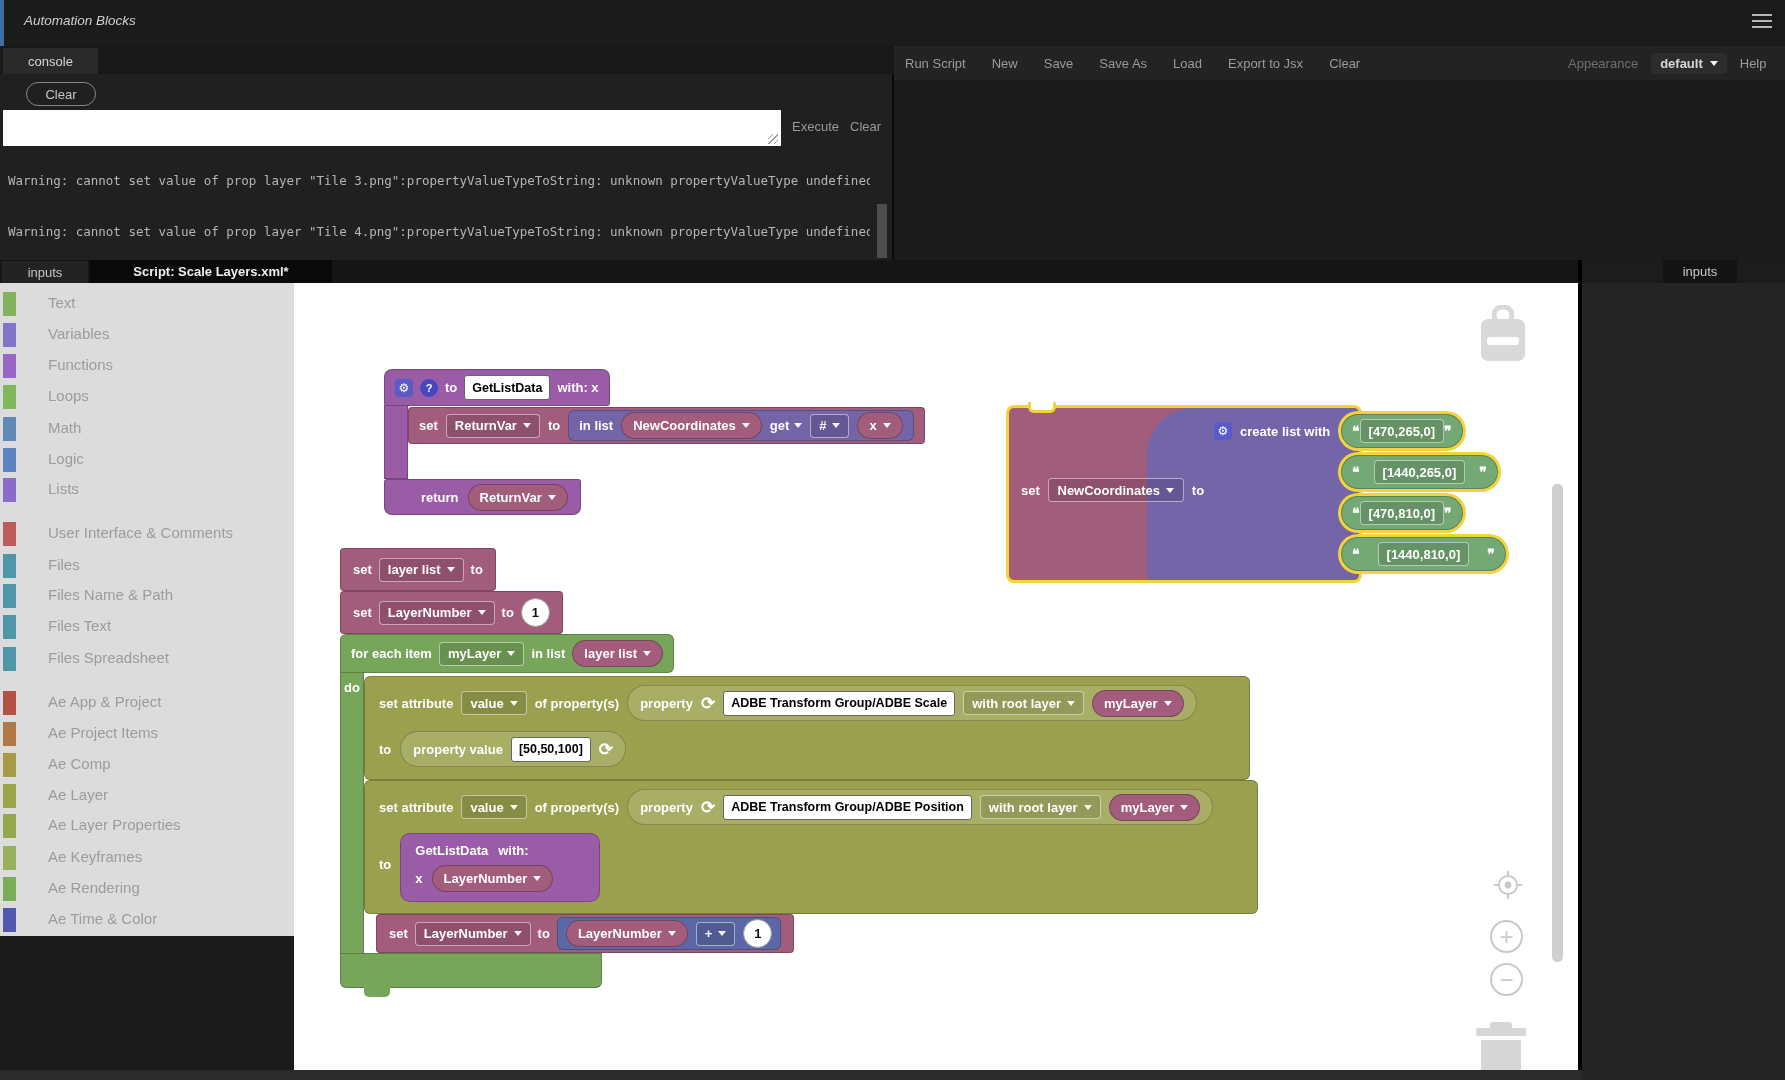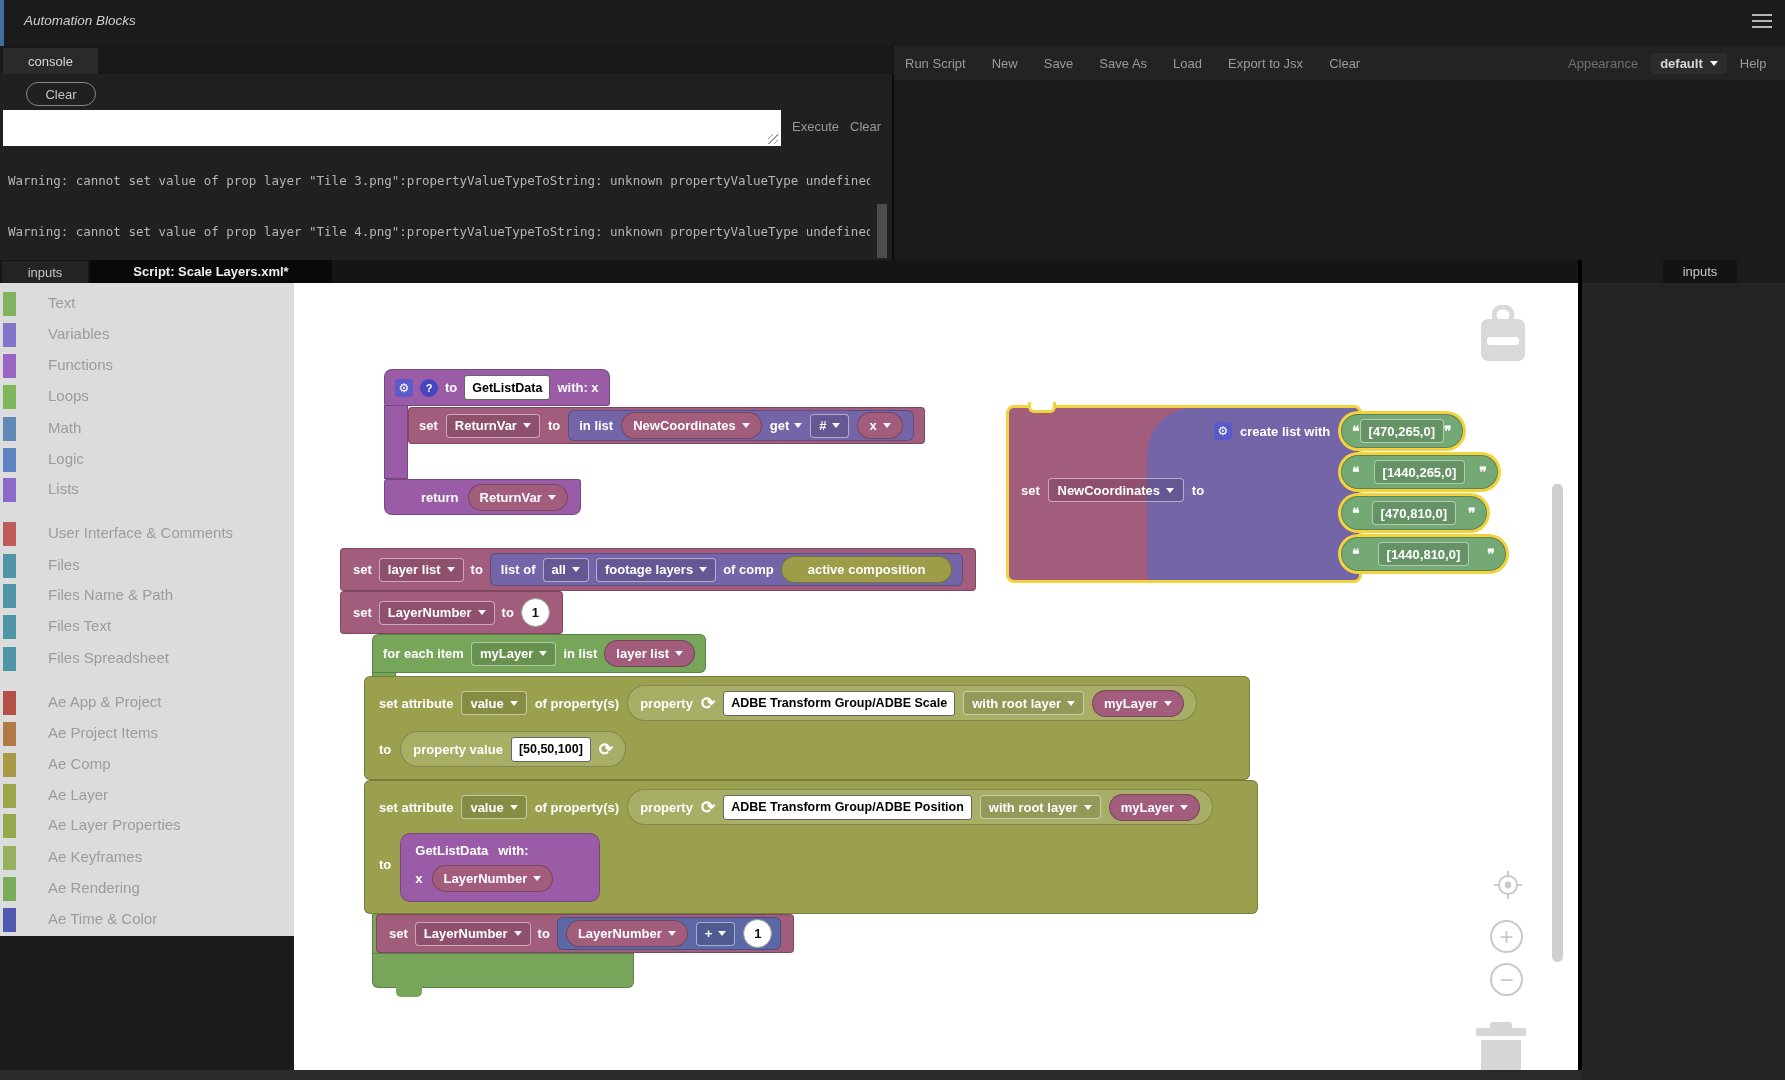--- a/index.html
+++ b/index.html
@@ -90,21 +90,21 @@
   .refreshicon { color:#fff; font-size:17px; font-weight:bold; line-height:1; cursor:pointer; }
   .refreshicon::before { content:"⟳"; }
   .q { color:#fff; font-weight:bold; font-size:14px; }
   .qo::before { content:"❝"; }
   .qc::before { content:"❞"; }
   .sel { box-shadow:0 0 0 3px #f2d33c; }
 
   .c-var { background:#a25c7c; }
   .c-fn  { background:#9a5ca6; }
   .c-list{ background:#7464a8; }
-  .c-loop{ background:#77a65a;margin-left:32px; }
+  .c-loop{ background:#77a65a; }
   .c-olive{ background:#9aa04e; }
   .c-olight{ background:#a9ae66; }
   .c-opill{ background:#9c9c49; }
   .c-math{ background:#5c68a6; }
   .c-str { background:#74a874; }
   .zoomcircle { position:absolute; width:33px; height:33px; border:2px solid #c9c9c9; border-radius:50%;
                 display:flex; align-items:center; justify-content:center; color:#c9c9c9; font-size:24px;
                 font-weight:normal; cursor:pointer; background:#fff; }
   .vscroll { left:1258px; top:201px; width:11px; height:478px; background:#cfcfcf; border-radius:5px; cursor:grab; }
 </style>
@@ -184,21 +184,21 @@
         </span>
       <span class="q qc"></span>
     </div>
     <div class="abs block c-str blockrow sel" style="left:1047px; top:172px; height:34px; padding:0 10px; gap:14px; border-radius:17px; z-index:2;">
       <span class="q qo"></span>
       <span class="ddbox">
           <span>[1440,265,0]</span>
         </span>
       <span class="q qc"></span>
     </div>
-    <div class="abs block c-str blockrow sel" style="left:1047px; top:213px; height:34px; padding:0 10px; gap:12px; border-radius:17px; z-index:2;">
+    <div class="abs block c-str blockrow sel" style="left:1047px; top:213px; height:34px; padding:0 10px; gap:0; border-radius:17px; z-index:2;">
       <span class="q qo"></span>
       <span class="ddbox">
           <span>[470,810,0]</span>
         </span>
       <span class="q qc"></span>
     </div>
     <div class="abs block c-str blockrow sel" style="left:1047px; top:254px; height:34px; padding:0 10px; gap:18px; border-radius:17px; z-index:2;">
       <span class="q qo"></span>
       <span class="ddbox">
           <span>[1440,810,0]</span>
@@ -206,35 +206,20 @@
       <span class="q qc"></span>
     </div>
 
     <div class="abs block c-var blockrow" style="left:46px; top:265px; height:43px; padding:0 12px; gap:7px; border-radius:4px;">
       <span class="bt">set</span>
       <span class="ddbox">
           <span>layer list</span>
           <i class="arr"></i>
         </span>
       <span class="bt">to</span>
-      <span class="block c-list blockrow" style="height:33px; padding:0 10px; gap:7px; border-radius:6px;">
-        <span class="bt">list of</span>
-        <span class="ddbox">
-            <span>all</span>
-            <i class="arr"></i>
-          </span>
-        <span class="ddbox">
-            <span>footage layers</span>
-            <i class="arr"></i>
-          </span>
-        <span class="bt">of comp</span>
-        <span class="pill c-opill" style="padding:0 26px;">
-            <span>active composition</span>
-          </span>
-      </span>
     </div>
 
     <div class="abs block c-var blockrow" style="left:46px; top:308px; height:43px; padding:0 12px; gap:7px; border-radius:4px;">
       <span class="bt">set</span>
       <span class="ddbox">
           <span>LayerNumber</span>
           <i class="arr"></i>
         </span>
       <span class="bt">to</span>
       <span class="numcirc">1</span>

